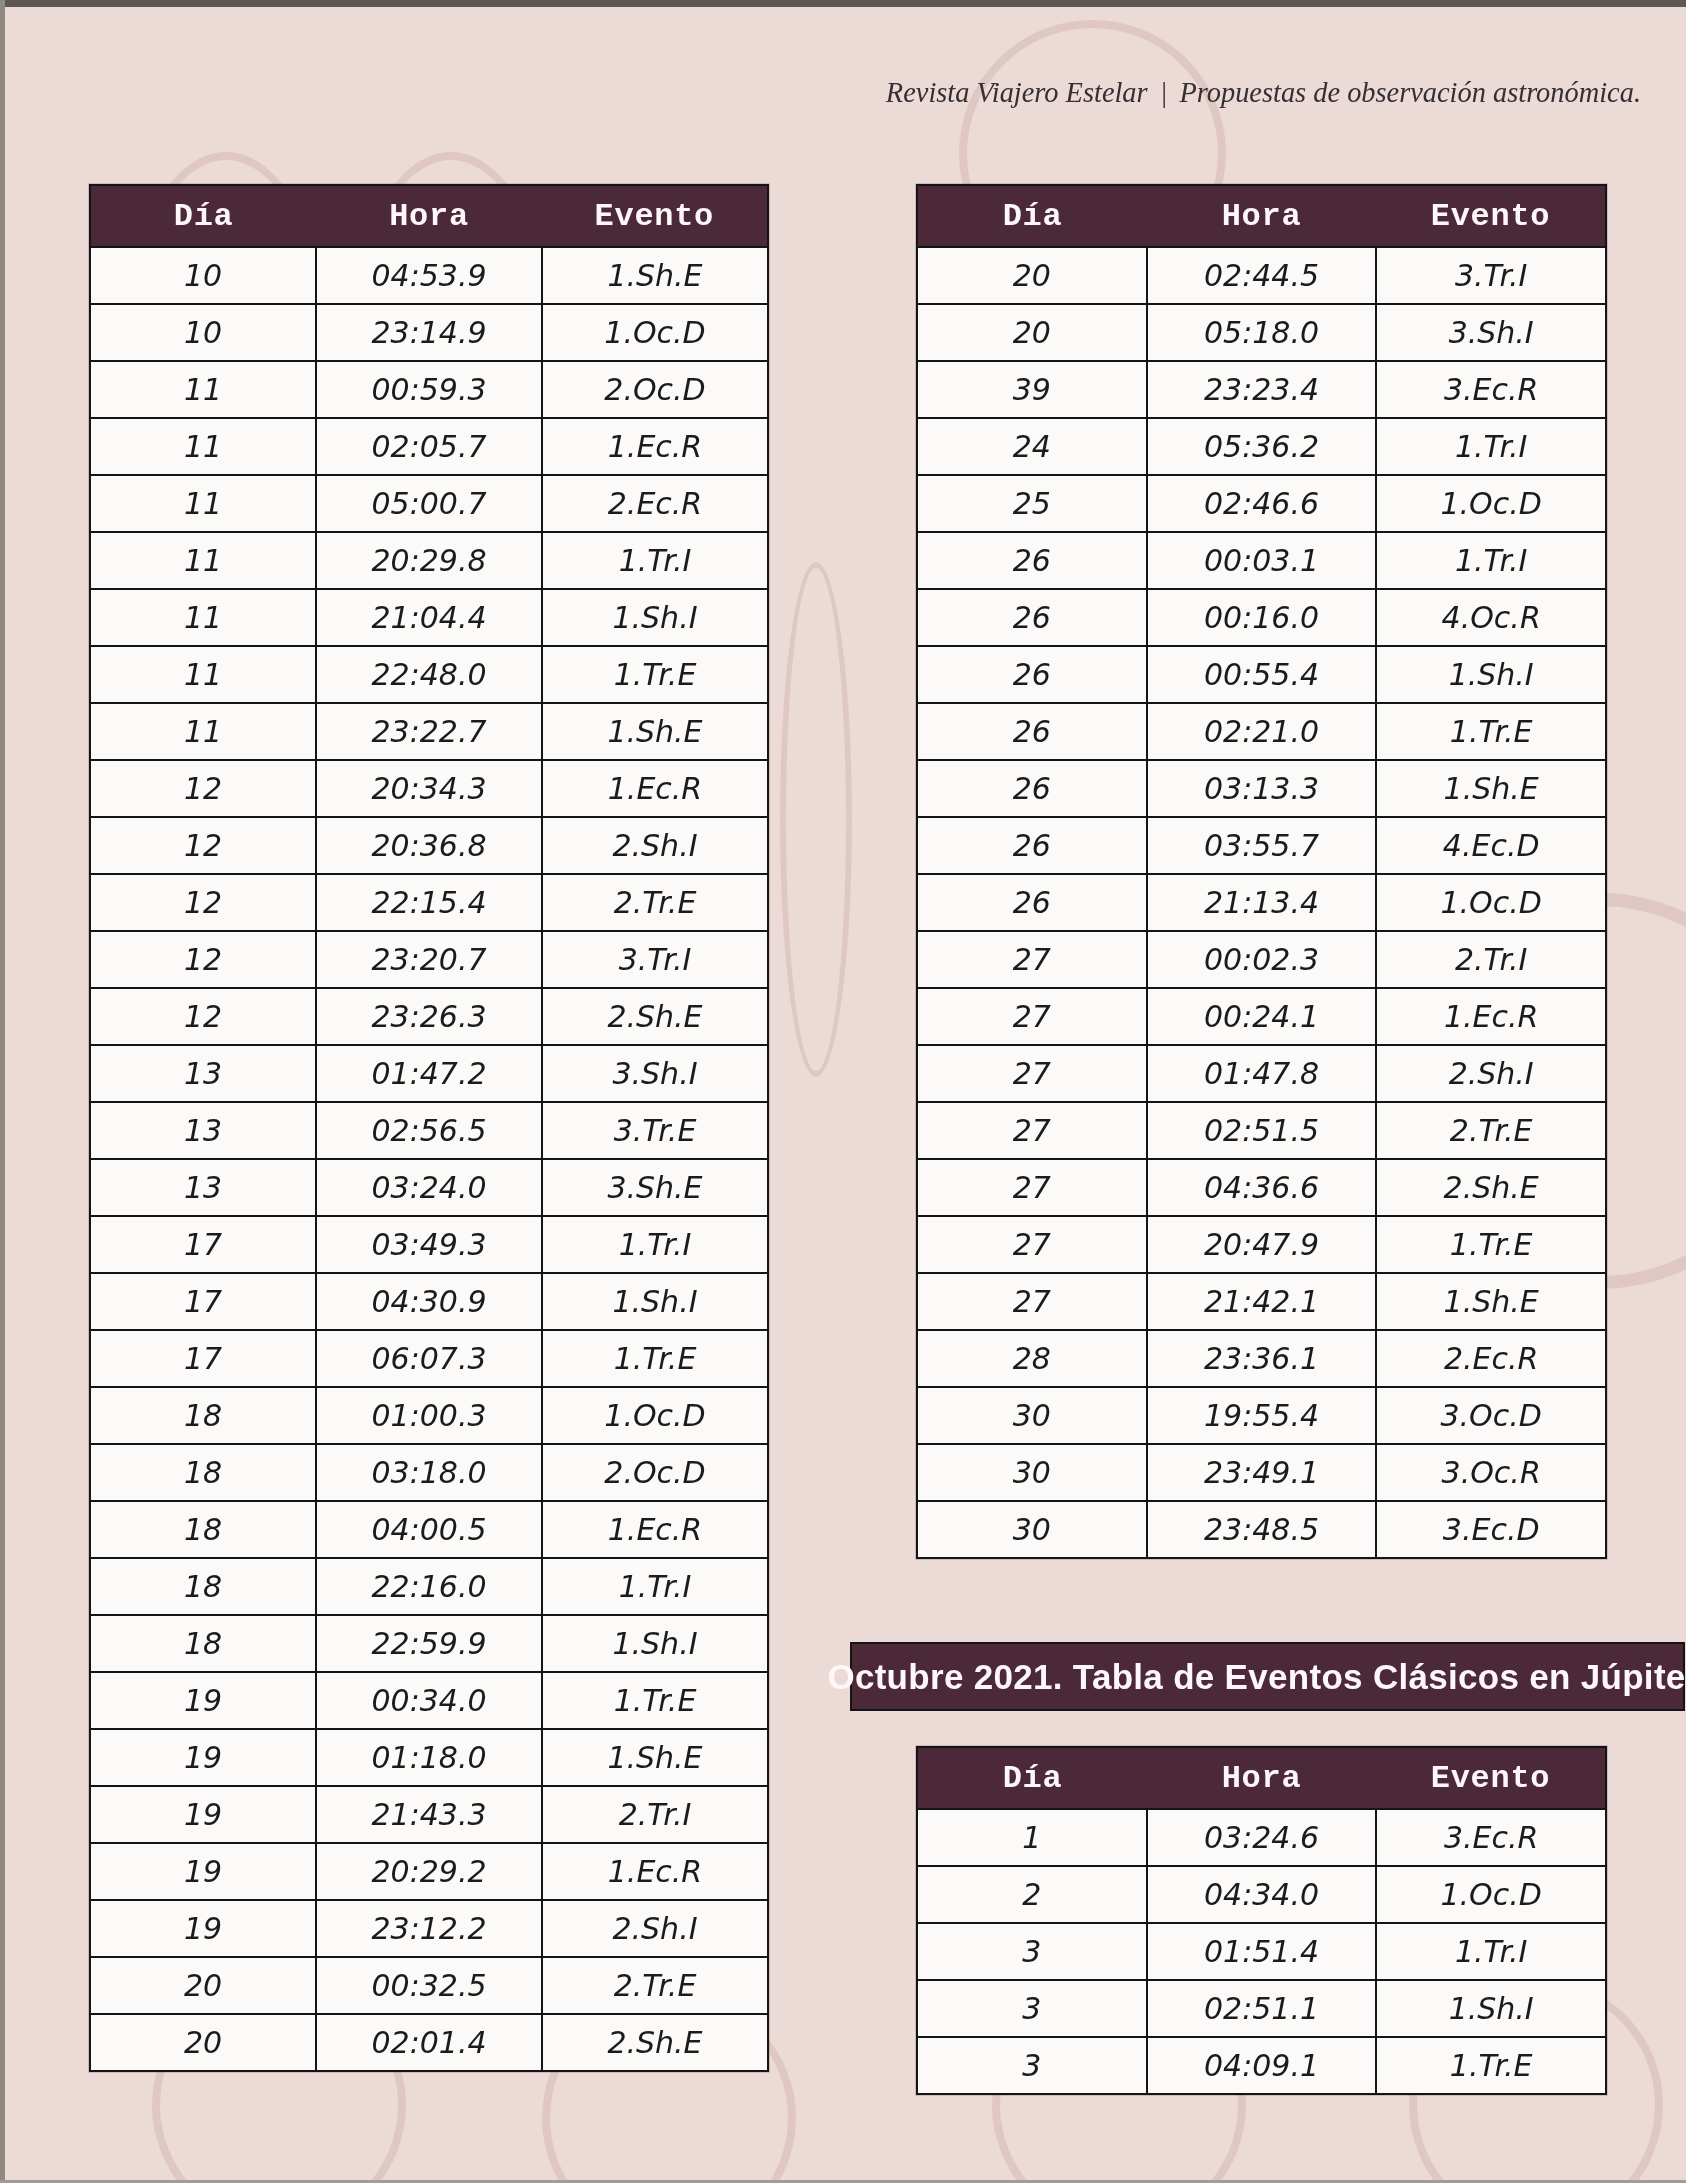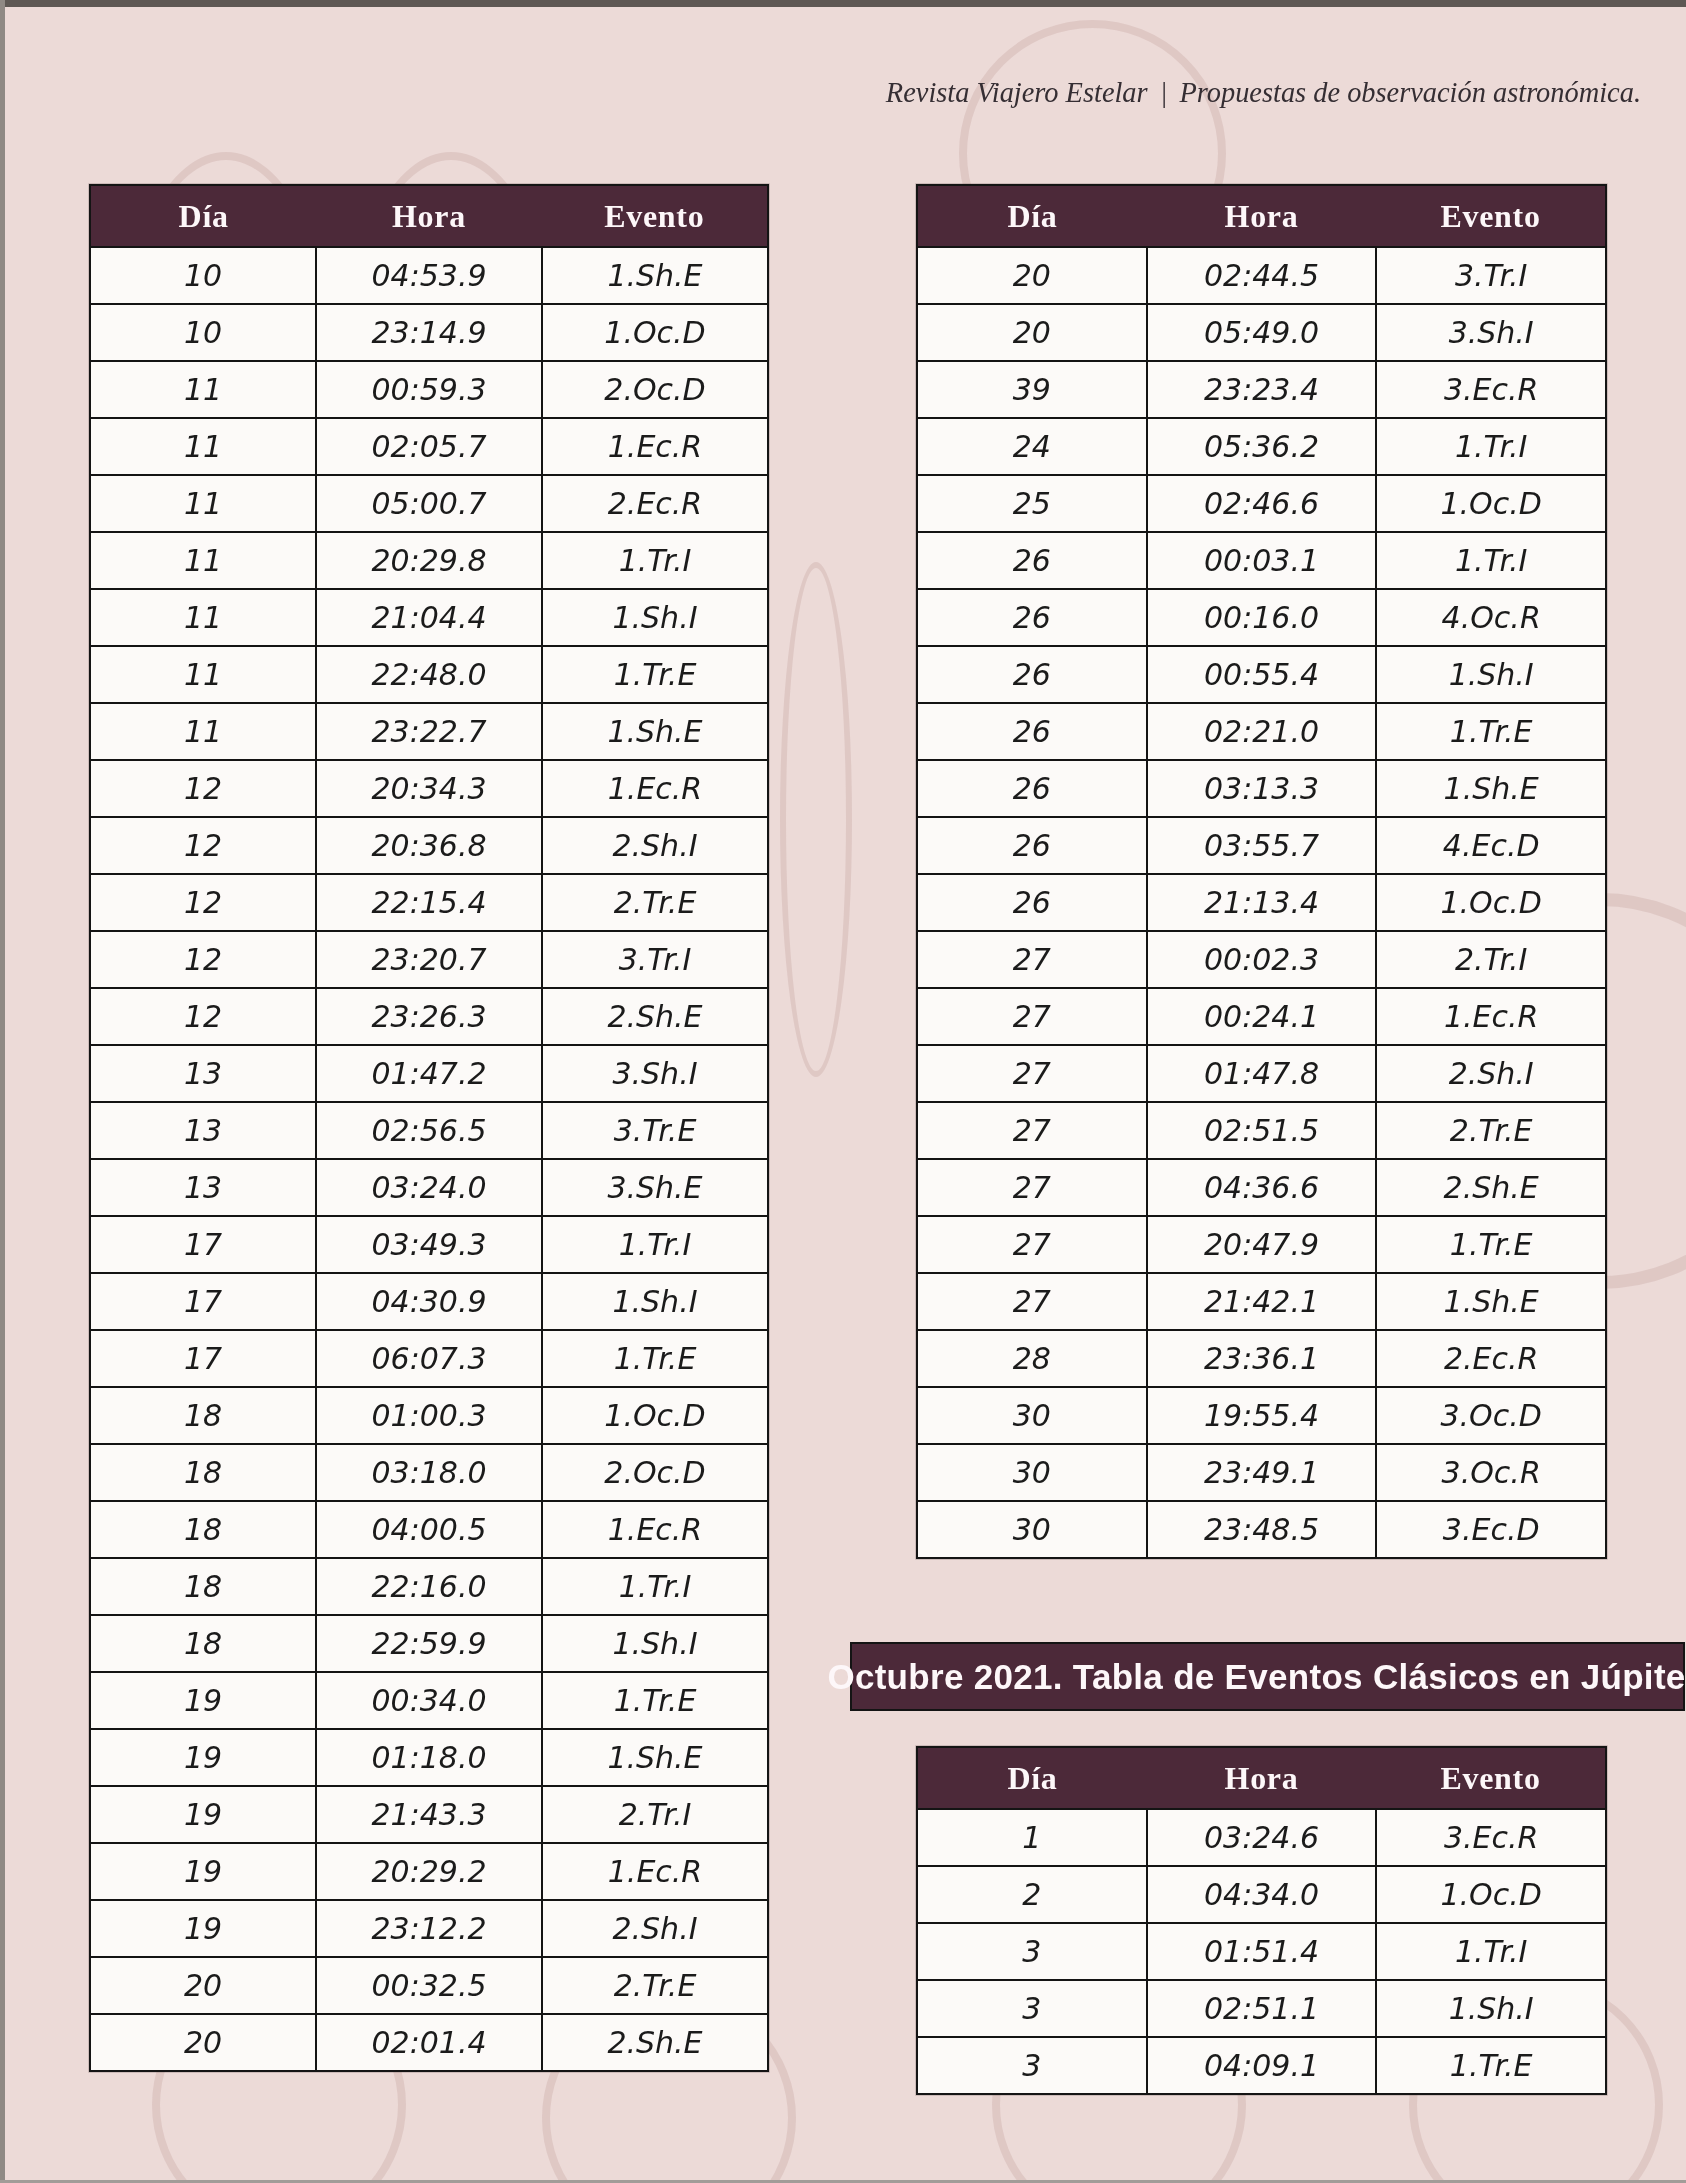--- a/index.html
+++ b/index.html
@@ -35,21 +35,21 @@
     box-shadow:0 0 0 0.7px rgba(60,40,40,.25);
   }
   .thead {
     display:flex; align-items:center;
     height:60px; background:#4c2939;
     border-bottom:2.6px solid #141414;
   }
   .thead .hcell {
     flex:1 1 0; text-align:center;
     color:#fdf7f9; font-weight:bold; font-size:32px; letter-spacing:0.7px;
-    font-family:Liberation Serif, serif;
+    font-family:Liberation Mono, monospace;
   }
   .tbody { display:block; }
   .trow { display:flex; height:55px; border-top:2.6px solid #141414; }
   .trow:first-child { border-top:none; }
   .tcell {
     flex:1 1 0; background:#fcfaf8;
     display:flex; align-items:center; justify-content:center;
     font-family:"DejaVu Sans", sans-serif; font-style:italic;
     font-size:30px; color:#1b1b1b;
     border-left:2.6px solid #141414;
@@ -275,21 +275,21 @@
       <div class="hcell">Evento</div>
     </div>
     <div class="tbody">
         <div class="trow">
           <div class="tcell c0">20</div>
           <div class="tcell c1">02:44.5</div>
           <div class="tcell c2">3.Tr.I</div>
         </div>
         <div class="trow">
           <div class="tcell c0">20</div>
-          <div class="tcell c1">05:49.0</div>
+          <div class="tcell c1">05:18.0</div>
           <div class="tcell c2">3.Sh.I</div>
         </div>
         <div class="trow">
           <div class="tcell c0">39</div>
           <div class="tcell c1">23:23.4</div>
           <div class="tcell c2">3.Ec.R</div>
         </div>
         <div class="trow">
           <div class="tcell c0">24</div>
           <div class="tcell c1">05:36.2</div>

